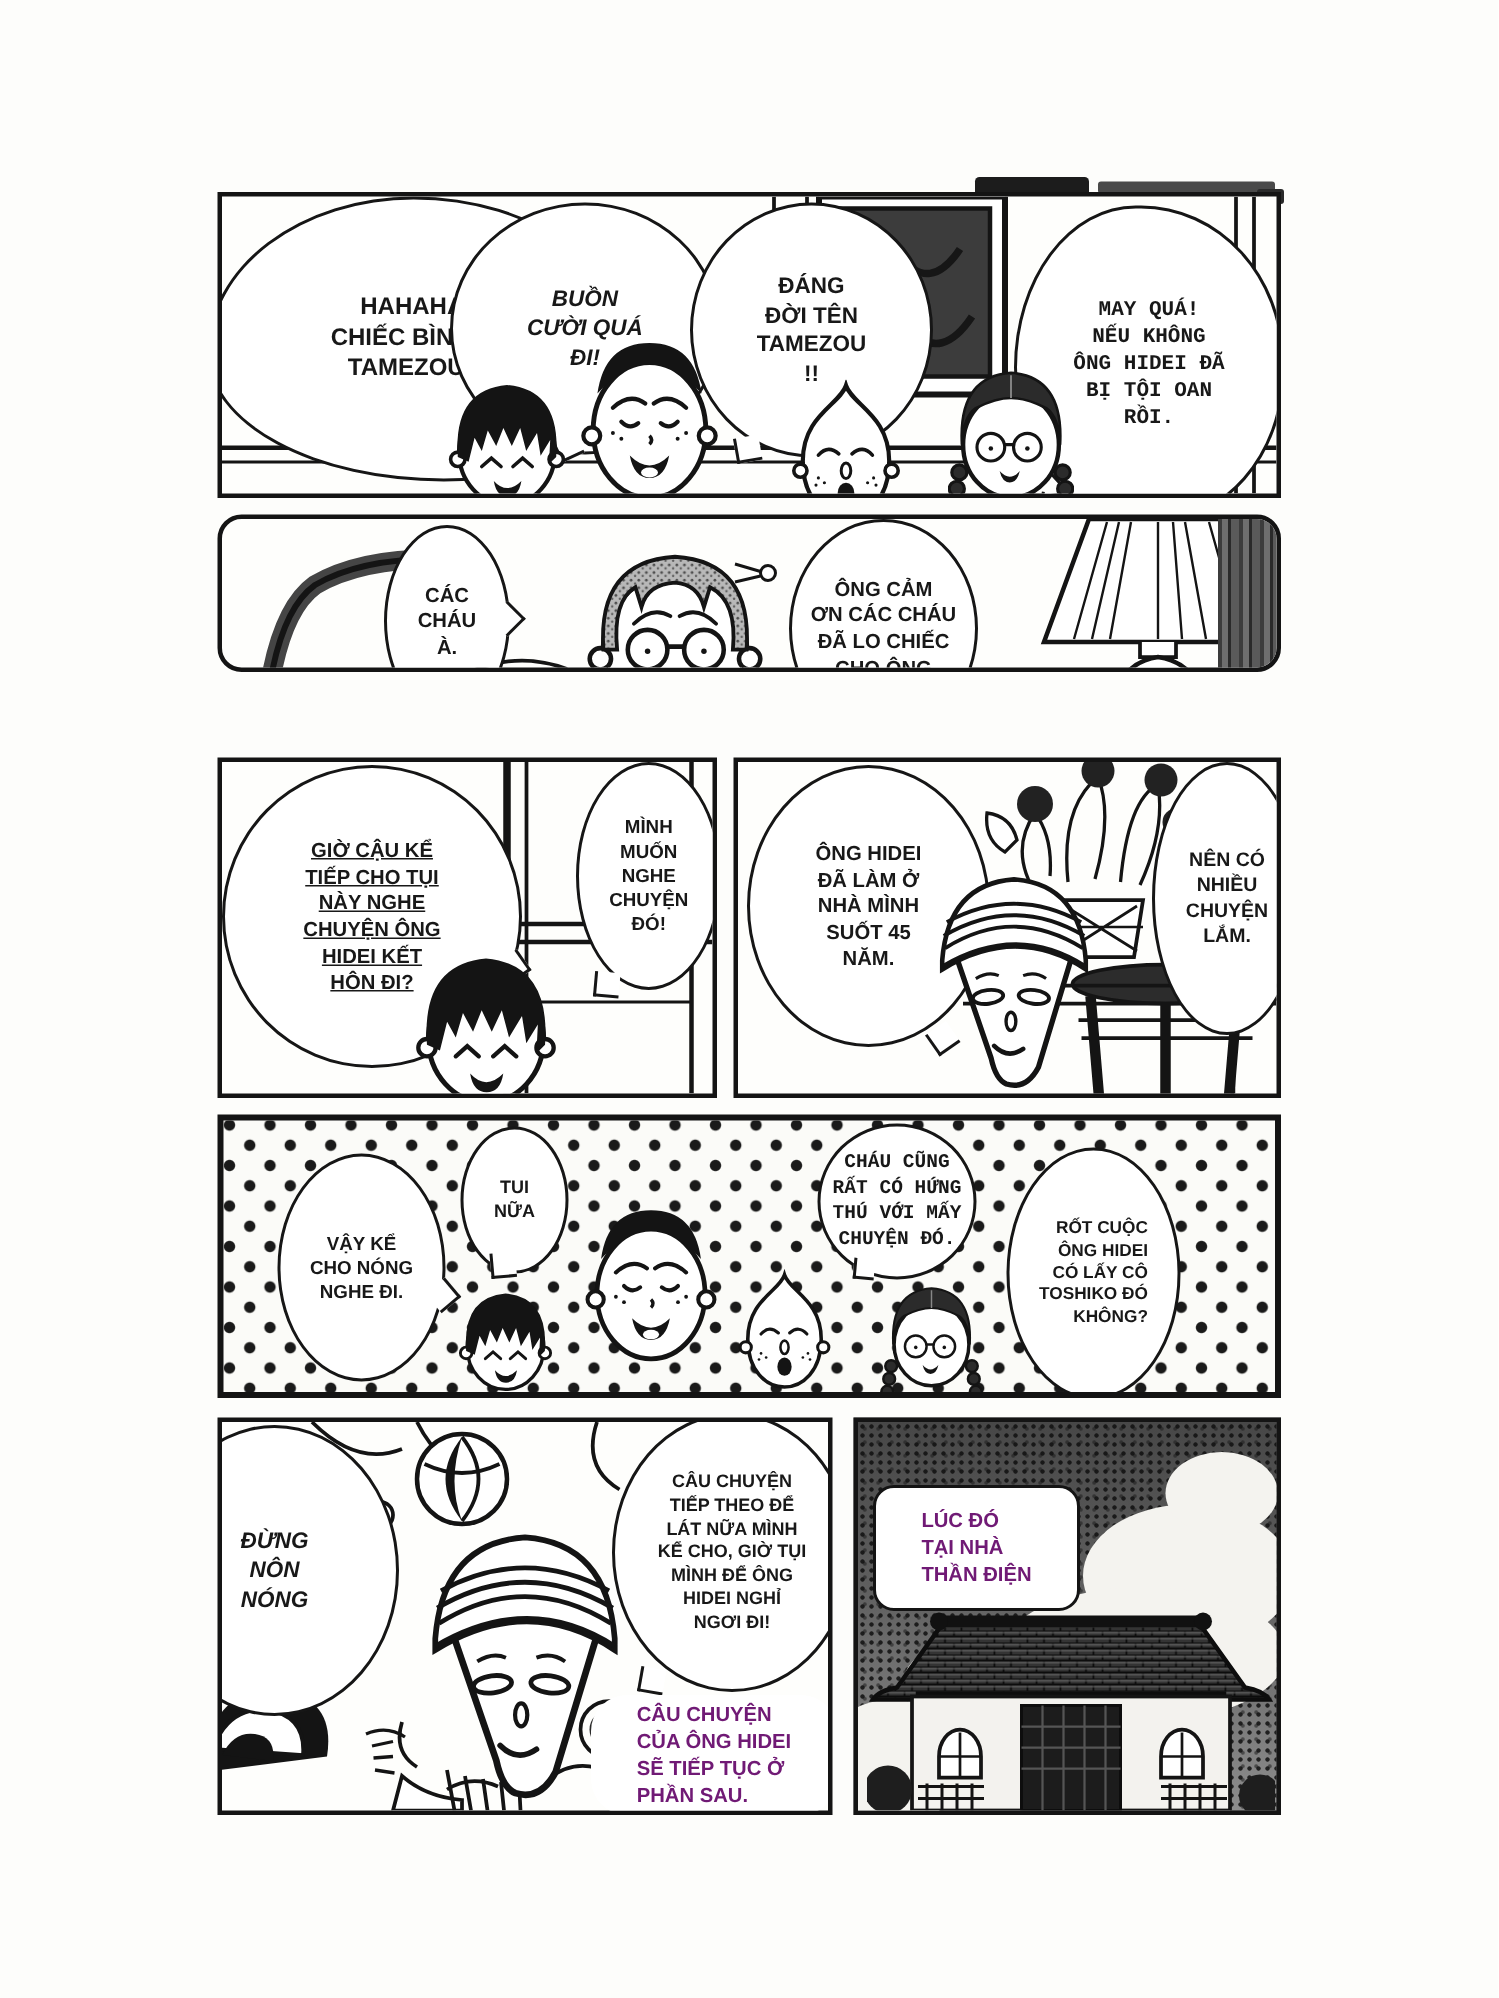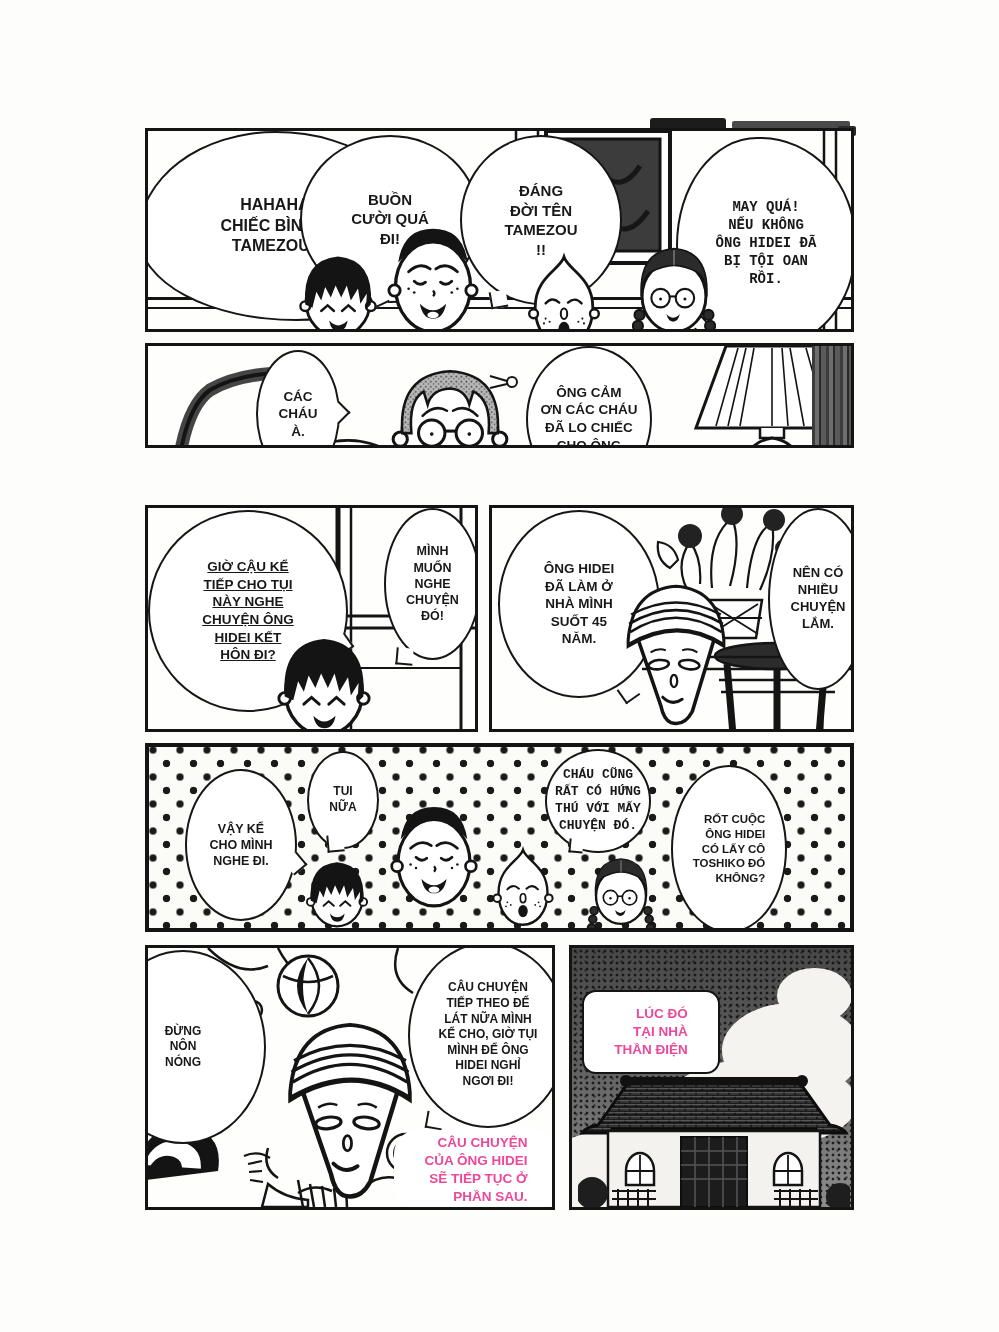--- a/index.html
+++ b/index.html
@@ -6,21 +6,21 @@
   .page{position:relative;width:999px;height:1332px;background:#fdfdfb;overflow:hidden;
         font-family:"Liberation Sans", sans-serif;}
   .panel{position:absolute;background:#fefefc;border:3px solid #141414;box-sizing:border-box;overflow:hidden;}
   .bubble{position:absolute;background:#ffffff;border:2.5px solid #161616;border-radius:50%;
           display:flex;align-items:center;justify-content:center;text-align:center;
           font-weight:bold;color:#181818;white-space:pre-line;line-height:1.3;z-index:5;
           padding:4px;box-sizing:border-box;}
   .tail{position:absolute;width:15px;height:15px;background:#fff;z-index:6;
         border-right:2.5px solid #161616;border-bottom:2.5px solid #161616;}
   .caption-box{position:absolute;background:#ffffff;display:flex;align-items:center;justify-content:center;
-          text-align:right;font-weight:bold;color:#ec4899;white-space:pre-line;line-height:1.35;z-index:7;
+          text-align:left;font-weight:bold;color:#701a75;white-space:pre-line;line-height:1.35;z-index:7;
           box-sizing:border-box;}
   .char{position:absolute;z-index:8;}
   .art{position:absolute;z-index:1;}
   .dots-bg{background-color:#fbfbf8;
       background-image:radial-gradient(#1a1a1a 3.4px, transparent 4.1px),
                        radial-gradient(#1a1a1a 3.4px, transparent 4.1px);
       background-size:27px 27px;background-position:4px 3px,17.5px 16.5px;}
   .sky-bg{background-color:#7a7a7a;
       background-image:radial-gradient(rgba(15,15,15,.85) 1.2px, transparent 1.7px),
                        radial-gradient(rgba(25,25,25,.55) 1px, transparent 1.5px),
@@ -164,21 +164,21 @@
       <path d="M377,90 V104" stroke="#141414" stroke-width="2"></path>
       <path d="M676,0 V198 M688,0 V198" stroke="#141414" stroke-width="2.5"></path>
       <path d="M210,100 l8,-10 M214,118 l7,-9" stroke="#141414" stroke-width="2"></path>
     </svg>
     <div class="rail" style="left:0;top:166px;width:703px;height:3px;"></div>
     <div class="rail" style="left:0;top:176px;width:703px;height:2px;"></div>
 
     <div class="bubble" style="left:-10px;top:0px;width:287px;height:190px;font-size:16px;border-radius:48% 52% 45% 55%/55% 58% 42% 45%;">HAHAHA...
 CHIẾC BÌNH VỠ
 TAMEZOU À!</div>
-    <div class="bubble" style="left:152px;top:4px;width:180px;height:168px;font-size:15px;">BUỒN
+    <div class="bubble" style="left:152px;top:4px;width:180px;height:168px;font-size:15px;font-style:italic;">BUỒN
 CƯỜI QUÁ
 ĐI!</div>
     <div class="tail" style="left:222px;top:158px;transform:rotate(65deg);"></div>
     <div class="bubble" style="left:312px;top:4px;width:162px;height:170px;font-size:15px;">ĐÁNG
 ĐỜI TÊN
 TAMEZOU
 !!</div>
     <div class="tail" style="left:342px;top:160px;transform:rotate(80deg);"></div>
     <div class="bubble" style="left:528px;top:6px;width:180px;height:212px;font-size:14px;border-radius:46% 54% 50% 50%/52% 50% 48% 50%;font-family:Liberation Mono, monospace;">MAY QUÁ!
 NẾU KHÔNG
@@ -194,21 +194,21 @@
         <use href="#ch-flattop"></use>
       </svg>
     <svg class="char" style="left:376px;top:122px;" width="80" height="100">
         <use href="#ch-onion"></use>
       </svg>
     <svg class="char" style="left:484px;top:110px;" width="84" height="105">
         <use href="#ch-glasses-girl"></use>
       </svg>
   </div>
 
-  <div class="panel" style="left:145px;top:343px;width:709px;height:105px;">
+  <div class="panel" style="left:145px;top:343px;width:709px;height:105px;border-radius:16px;">
     <svg class="art" width="240" height="143" viewBox="0 0 240 143" style="left:0;top:0;">
       <path d="M28,143 Q34,64 62,44 Q100,22 170,28" fill="none" stroke="#454545" stroke-width="13"></path>
       <path d="M28,143 Q34,64 62,44 Q100,22 170,28" fill="none" stroke="#141414" stroke-width="4"></path>
       <path d="M150,110 q40,-25 80,-10" fill="none" stroke="#141414" stroke-width="2.5"></path>
     </svg>
     <svg class="art" width="210" height="70" viewBox="0 0 210 70" style="left:300px;top:78px;">
       <path d="M10,60 Q40,20 105,25 Q175,28 200,62" fill="#fff" stroke="#141414" stroke-width="2.5"></path>
       <path d="M30,52 q20,-14 45,-10" fill="none" stroke="#141414" stroke-width="2"></path>
     </svg>
     <svg class="char" style="left:232px;top:14px;" width="140" height="132">
@@ -295,21 +295,21 @@
 NHIỀU
 CHUYỆN
 LẮM.</div>
     <svg class="char" style="left:128px;top:72px;" width="112" height="155">
         <use href="#ch-conehead"></use>
       </svg>
   </div>
 
   <div class="panel dots-bg" style="left:145px;top:743px;width:709px;height:189px;border-width:4px;">
     <div class="bubble" style="left:36px;top:22px;width:112px;height:152px;font-size:12.5px;">VẬY KỂ
-CHO MÌNH
+CHO NÓNG
 NGHE ĐI.</div>
     <div class="tail" style="left:138px;top:108px;transform:rotate(-40deg);"></div>
     <div class="bubble" style="left:158px;top:4px;width:72px;height:98px;font-size:12px;">TUI
 NỮA</div>
     <div class="tail" style="left:178px;top:88px;transform:rotate(85deg);"></div>
     <div class="bubble" style="left:396px;top:2px;width:106px;height:104px;font-size:13px;font-family:Liberation Mono, monospace;">CHÁU CŨNG
 RẤT CÓ HỨNG
 THÚ VỚI MẤY
 CHUYỆN ĐÓ.</div>
     <div class="tail" style="left:420px;top:92px;transform:rotate(95deg);width:12px;height:12px;"></div>
@@ -370,21 +370,21 @@
       <path d="M120,200 q-6,20 10,30 M150,245 q16,-10 34,-2" stroke="#141414" stroke-width="2.5" fill="none"></path>
       <g>
         <path d="M96,208 q14,-6 26,2 M100,216 l14,-3 M101,224 l13,-1 M102,232 l13,2" stroke="#141414" stroke-width="2.2" fill="none"></path>
         <path d="M120,236 q16,14 40,16 l0,7 -46,0 z" fill="#fff" stroke="#141414" stroke-width="2.5"></path>
       </g>
       <path d="M150,232 l5,27 M162,236 l4,23 M174,238 l3,21 M186,240 l2,19 M198,240 l1,19" stroke="#141414" stroke-width="2.5"></path>
     </svg>
     <svg class="char" style="left:132px;top:70px;" width="140" height="192">
         <use href="#ch-conehead"></use>
       </svg>
-    <div class="bubble" style="left:-48px;top:2px;width:166px;height:194px;font-size:12px;">ĐỪNG
+    <div class="bubble" style="left:-48px;top:2px;width:166px;height:194px;font-size:15px;font-style:italic;">ĐỪNG
 NÔN
 NÓNG</div>
     <div class="bubble" style="left:260px;top:-6px;width:160px;height:186px;font-size:12px;">CÂU CHUYỆN
 TIẾP THEO ĐỂ
 LÁT NỮA MÌNH
 KỂ CHO, GIỜ TỤI
 MÌNH ĐỂ ÔNG
 HIDEI NGHỈ
 NGƠI ĐI!</div>
     <div class="tail" style="left:278px;top:164px;transform:rotate(100deg);"></div>

